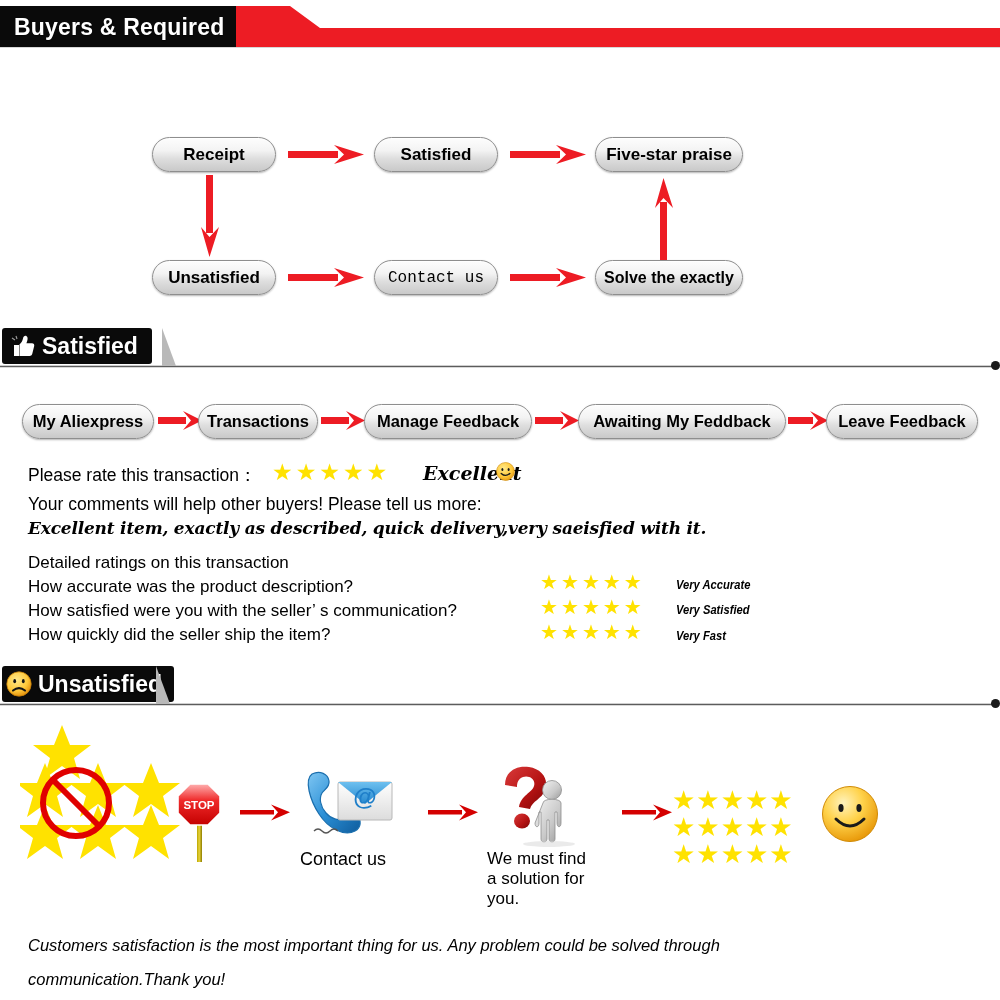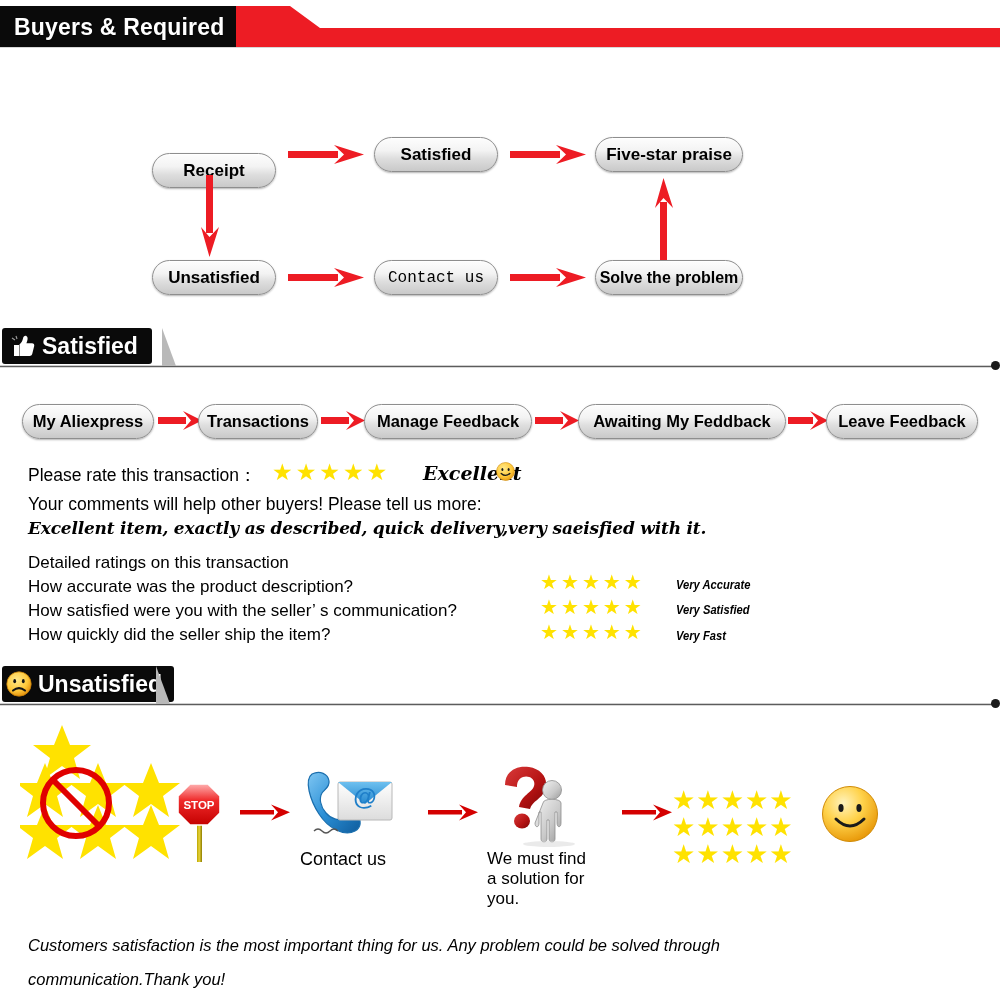--- a/index.html
+++ b/index.html
@@ -105,37 +105,37 @@
       <polygon points="225,0 290,0 320,22 1000,22 1000,42 196,42" fill="#ED1C24"></polygon>
       <rect x="0" y="0" width="236" height="42" fill="#0a0a0a"></rect>
       <polygon points="236,0 236,42 196,42" fill="#0a0a0a"></polygon>
       <rect x="0" y="41" width="1000" height="2" fill="#d7d7d7"></rect>
     </svg>
     <span class="btitle">Buyers &amp; Required</span>
   </div>
 
 
   <div>
-    <div class="pill" style="left:152px; top:137px; width:124px; height:35px; font-size:17px;margin-top:16px;">
+    <div class="pill" style="left:152px; top:137px; width:124px; height:35px; font-size:17px;">
       <span>Receipt</span>
     </div>
     <div class="pill" style="left:374px; top:137px; width:124px; height:35px; font-size:17px;">
       <span>Satisfied</span>
     </div>
     <div class="pill" style="left:595px; top:137px; width:148px; height:35px; font-size:17px;">
       <span>Five-star praise</span>
     </div>
     <div class="pill" style="left:152px; top:260px; width:124px; height:35px; font-size:17px;">
       <span>Unsatisfied</span>
     </div>
     <div class="pill mono" style="left:374px; top:260px; width:124px; height:35px; font-size:16px;">
       <span>Contact us</span>
     </div>
     <div class="pill" style="left:595px; top:260px; width:148px; height:35px; font-size:16px;">
-      <span>Solve the problem</span>
+      <span>Solve the exactly</span>
     </div>
 
     <div class="arrow" style="left:288px; top:143px;">
       <svg width="76" height="24" viewBox="0 0 76 24">
           <g fill="#ED1C24">
         <rect x="0" y="8" width="50" height="7"></rect>
         <polygon points="46,2 76,11.5 46,21 56,11.5"></polygon>
           </g>
         </svg>
     </div>

